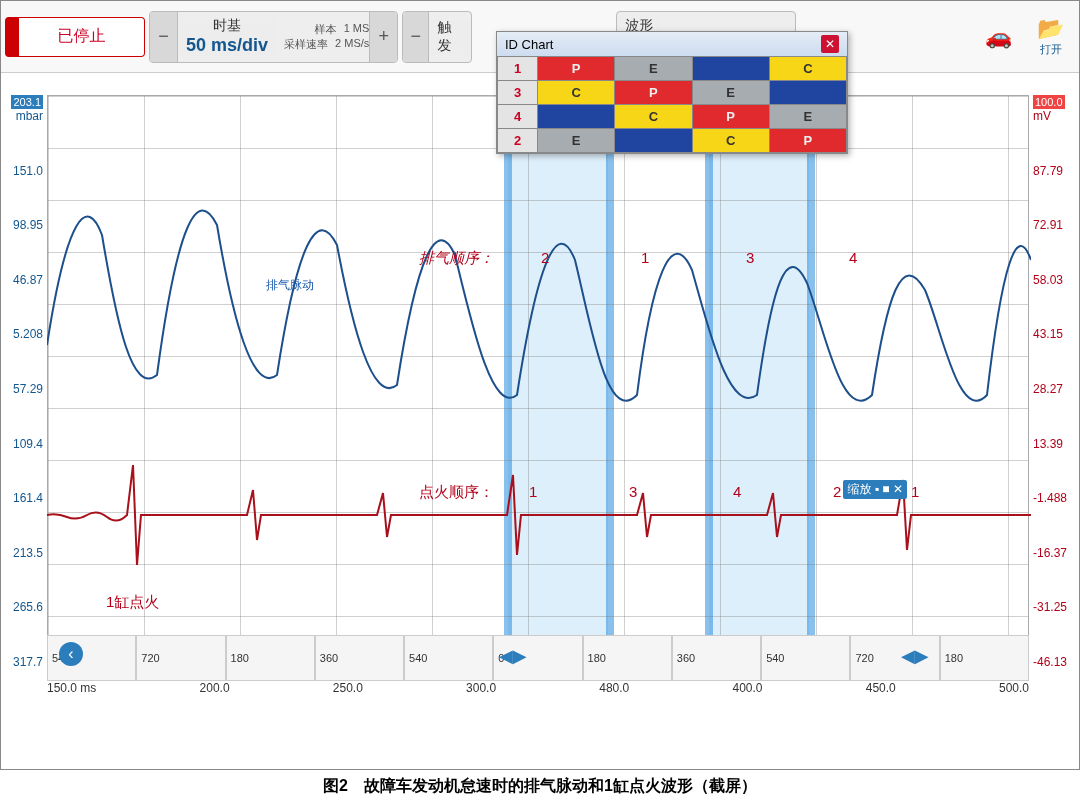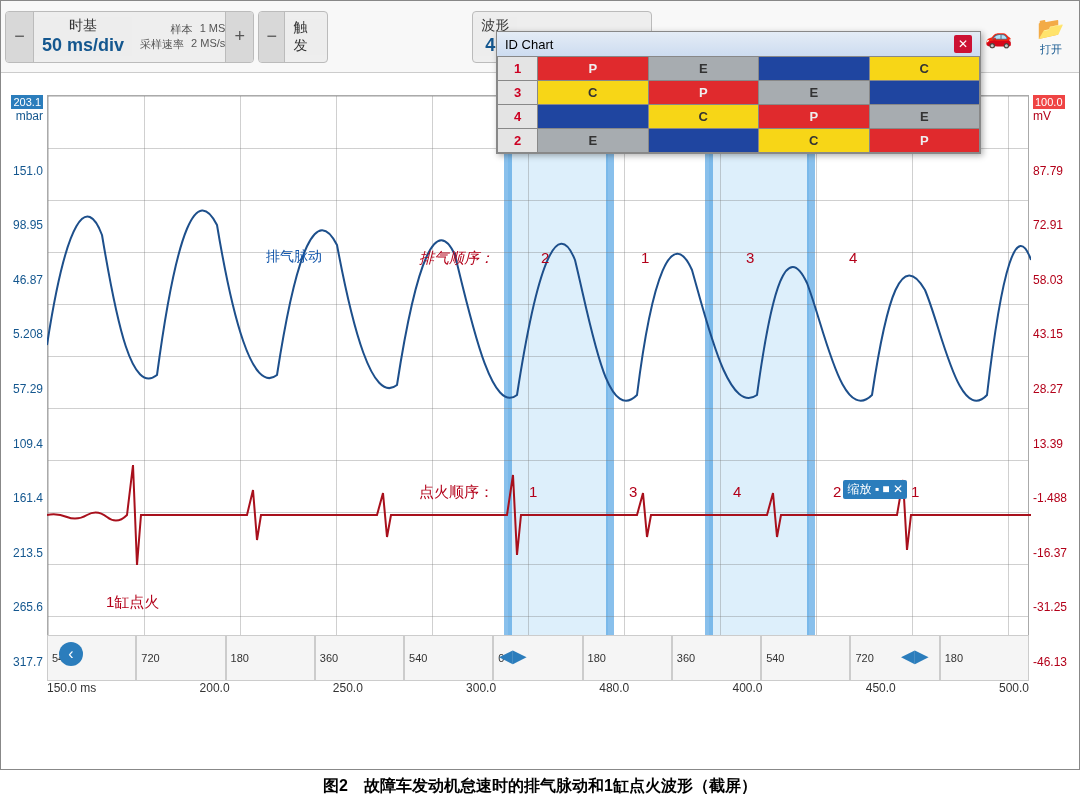--- a/index.html
+++ b/index.html
@@ -39,45 +39,46 @@
   .reg1{left:507px;width:100px;}
   .reg2{left:708px;width:100px;}
   .cursorbar{position:absolute;top:22px;bottom:60px;width:8px;background:rgba(40,140,220,0.55);}
   .cursorbar.c1{left:503px;}
   .cursorbar.c2{left:605px;}
   .cursorbar.c3{left:704px;}
   .cursorbar.c4{left:806px;}
 
   svg{position:absolute;left:46px;top:22px;}
   .anno{position:absolute;font-size:15px;color:#b30019;}
-  .anno.blue{color:#1155aa;font-size:14px;}
+  .anno.blue{color:#1155aa;font-size:12px;margin-top:29px;}
   .backctl{position:absolute;left:58px;bottom:63px;width:24px;height:24px;border-radius:50%;background:#2b7dbc;color:#fff;display:flex;align-items:center;justify-content:center;font-size:16px;}
   .tri-pair{position:absolute;bottom:62px;display:flex;gap:2px;font-size:18px;color:#2b7dbc;}
   .zoombox{position:absolute;right:172px;bottom:230px;background:#2b7dbc;color:#fff;font-size:12px;padding:1px 4px;border-radius:2px;display:flex;gap:4px;align-items:center;}
 
   
-  .idchart{position:absolute;left:495px;top:30px;width:485px;background:#fff;border:1px solid #888;box-shadow:2px 2px 6px rgba(0,0,0,0.3);z-index:5;}
+  .idchart{position:absolute;left:495px;top:30px;width:352px;background:#fff;border:1px solid #888;box-shadow:2px 2px 6px rgba(0,0,0,0.3);z-index:5;}
   .idchart .titlebar{height:24px;background:linear-gradient(#e4ecf6,#cddcf0);padding:2px 8px;font-size:13px;display:flex;justify-content:space-between;align-items:center;}
   .idchart .close{width:18px;height:18px;background:#c13;color:#fff;font-size:12px;display:flex;align-items:center;justify-content:center;border-radius:2px;}
   .idchart table{width:100%;border-collapse:collapse;}
   .idchart td{border:1px solid #888;height:24px;text-align:center;font-size:13px;font-weight:bold;}
   .hdr{background:#e4e4e4;color:#c02;width:40px;}
   .cRed{background:#e02a2d;color:#eee;}
   .cGray{background:#a7acb0;color:#333;}
   .cBlue{background:#1f45a0;color:#eee;}
   .cYel{background:#f7d617;color:#333;}
 
   .caption{width:1080px;text-align:center;font-size:16px;padding:6px 0;font-weight:bold;}
 </style>
 </head>
 <body>
 
 <div class="app">
 
   <div class="toolbar">
+    <div class="status-btn">已停止</div>
 
     <div class="stepper">
       <div class="btn">−</div>
       <div class="mid">
         <span class="seg-label">时基</span>
         <span class="seg-value">50 ms/div</span>
       </div>
       <div class="small-info">
         <div class="row"><span>样本</span>&nbsp;<span>1 MS</span></div>
         <div class="row"><span>采样速率</span>&nbsp;<span>2 MS/s</span></div>

